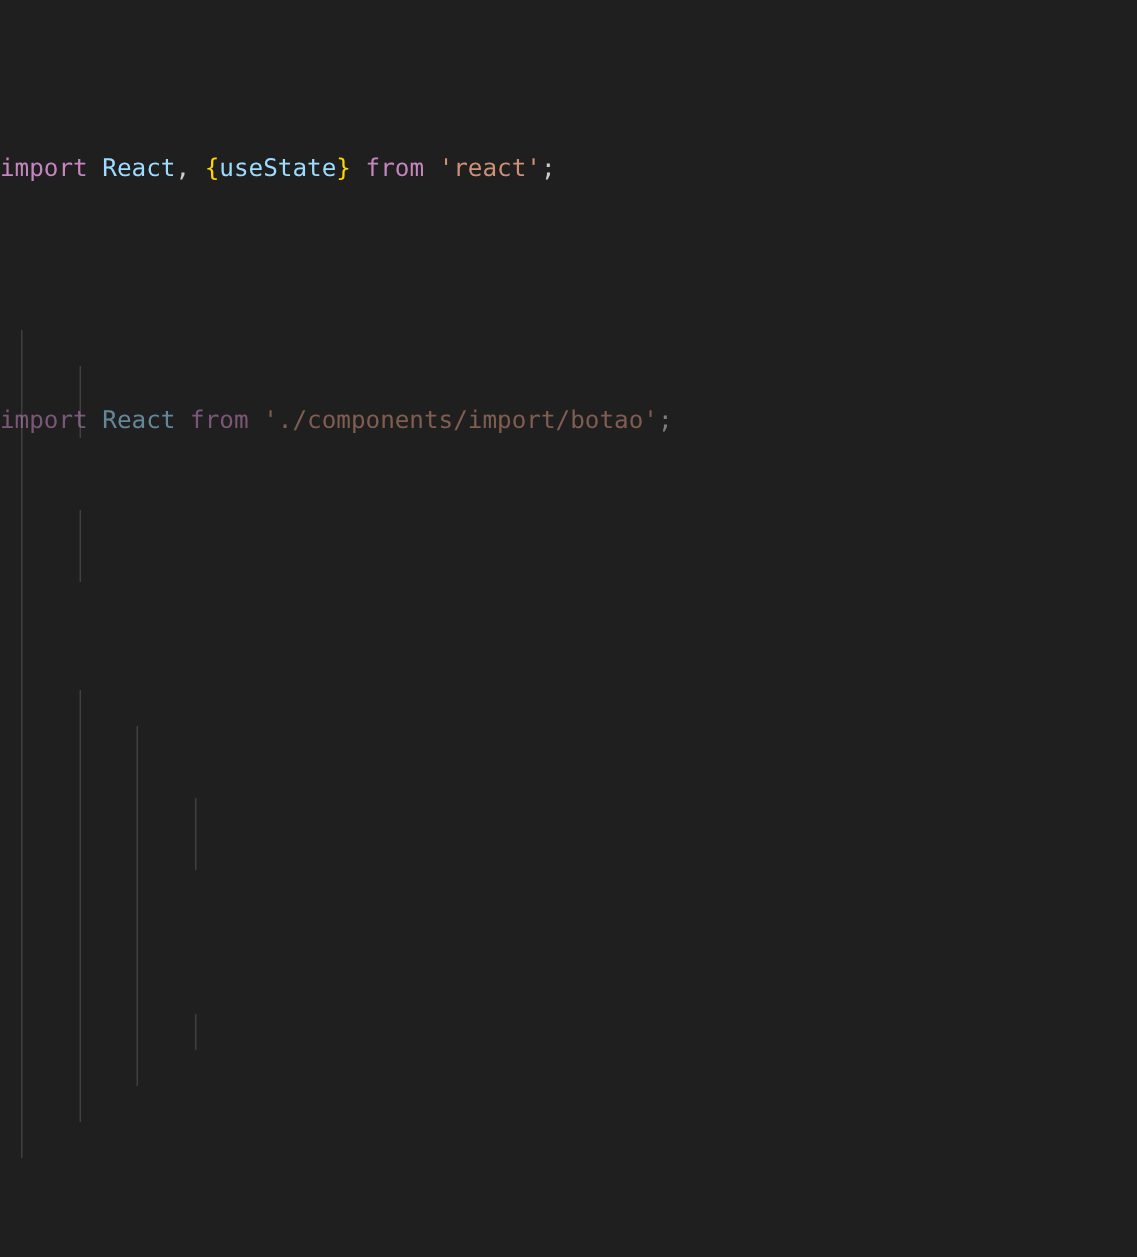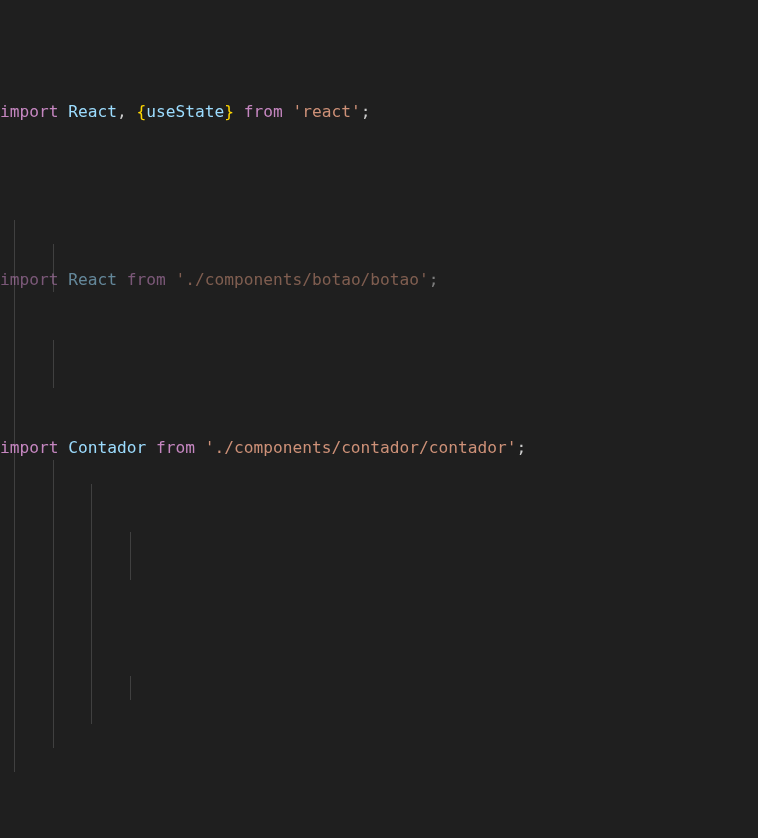--- a/index.html
+++ b/index.html
@@ -124,26 +124,25 @@
     </div>
 
   <div id="code">
 
     
     <div class="ln"><span class="kw">import</span><span class="punc"> </span><span class="ident">React</span><span class="punc">, </span><span class="brk">{</span><span class="ident">useState</span><span class="brk">}</span><span class="punc"> </span><span class="kw">from</span><span class="punc"> </span><span class="str">'react'</span><span class="punc">;</span></div>
 
     
 
     
-    <div class="ln dim"><span class="kw">import</span><span class="punc"> </span><span class="ident">React</span><span class="punc"> </span><span class="kw">from</span><span class="punc"> </span><span class="str">'./components/botao/botao'</span><span class="punc">;</span></div>
-
-    
-
-    
-    <div class="ln"><span class="kw">import</span><span class="punc"> </span><span class="ident">Contador</span><span class="punc"> </span><span class="kw">from</span><span class="punc"> </span><span class="str">'./components/contador/contador'</span><span class="punc">;</span></div>
+    <div class="ln dim"><span class="kw">import</span><span class="punc"> </span><span class="ident">React</span><span class="punc"> </span><span class="kw">from</span><span class="punc"> </span><span class="str">'./components/import/botao'</span><span class="punc">;</span></div>
+
+    
+
+    
 
     
 
     
     <div class="ln"> </div>
 
     
     
 
     

